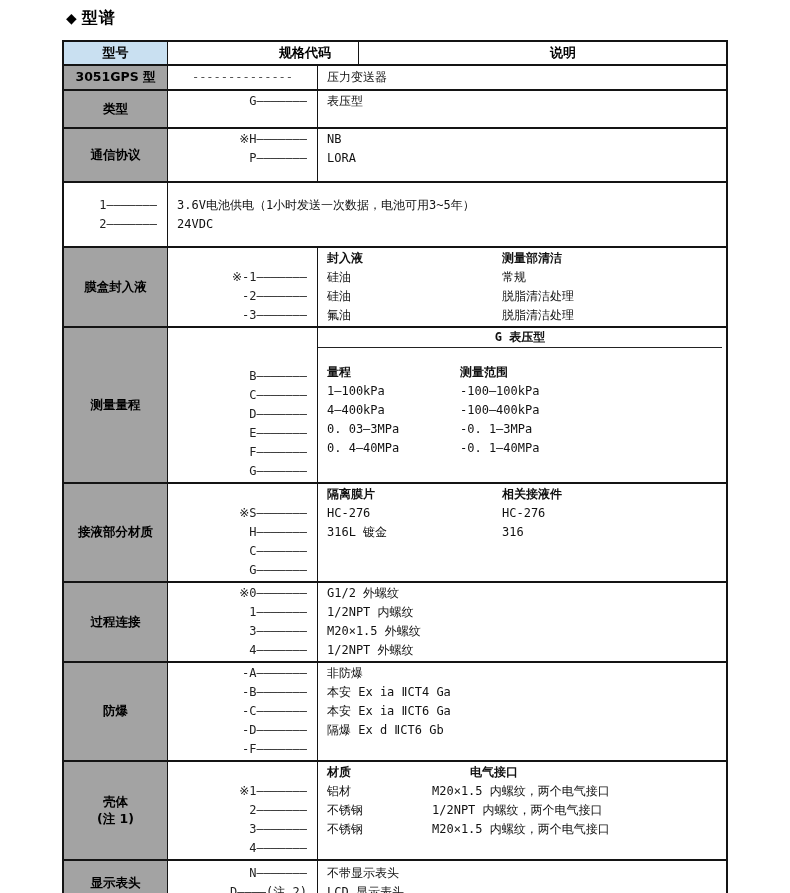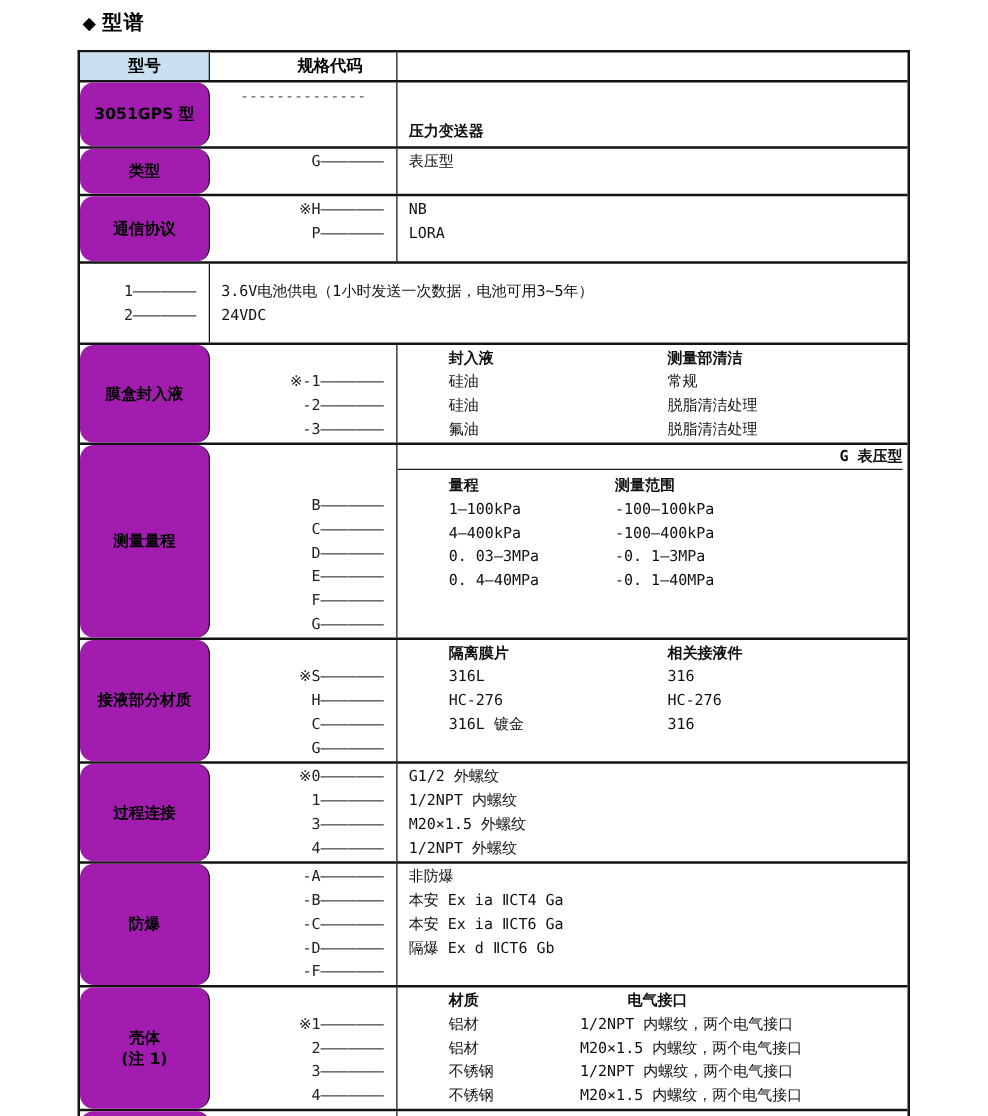--- a/index.html
+++ b/index.html
@@ -26,61 +26,61 @@
     background:#fff;
   }
   .sec{
     display:grid;
     grid-template-columns:104px 150px 1fr;
     border-bottom:2px solid #141414;
   }
   .sec:last-child{border-bottom:none;}
   .cell{box-sizing:border-box;}
   .cell.label{
-    background:#a21caf;
+    background:#a3a3a3;
     border-right:1.5px solid #141414;
     display:flex;flex-direction:column;align-items:center;justify-content:center;
     font-family:"DejaVu Sans",sans-serif;
     font-weight:bold;font-size:12.5px;color:#000;
-    text-align:center;padding:2px 2px;border-radius:11px;
+    text-align:center;padding:2px 2px;
   }
   .cell.codes{
     border-right:1.5px solid #141414;
     display:flex;flex-direction:column;justify-content:flex-start;
     text-align:right;padding:1px 10px 1px 2px;
     font-size:12px;color:#222;
   }
   .cell.desc{
     display:flex;flex-direction:column;justify-content:flex-start;
     padding:1px 4px 1px 0;
     font-size:12px;color:#111;
   }
   .line{height:19px;line-height:19px;white-space:nowrap;overflow:visible;}
   .desc-line{padding-left:9px;}
   .code-line{letter-spacing:0;}
-  .two-col .c1{display:inline-block;width:var(--c1w,140px);vertical-align:top;margin-left:32px;}
+  .two-col .c1{display:inline-block;width:var(--c1w,140px);vertical-align:top;}
   .two-col.hdr,.hdr .c1,.hdr .c2{font-weight:bold;}
   .center-hdr{
-    text-align:right;font-weight:bold;padding-left:0;
+    text-align:center;font-weight:bold;padding-left:0;
     border-bottom:1.5px solid #222;height:17.5px;line-height:17.5px;
-    margin-bottom:3px;
+    margin-bottom:15px;
   }
   
-  .sec.head{border-bottom:2.5px solid #141414;}
+  .sec.head{border-bottom:2.5px solid #141414;gap:41px;}
   .sec.head .cell{
     display:flex;align-items:center;justify-content:center;
     font-family:"DejaVu Sans",sans-serif;font-weight:bold;font-size:13px;color:#000;
     height:22px;text-align:center;padding:0;
   }
   .sec.head .h1{background:#c9e0f1;border-right:1.5px solid #141414;}
   .sec.head .h2{border-right:1.5px solid #141414;padding-left:43px;}
   
   .s-model .cell.codes{text-align:center;color:#555;letter-spacing:1px;padding-right:2px;}
   .s-model .line,{height:21px;line-height:21px;}
-  .s-model .cell.desc{font-weight:bold;margin-top:28px;}
+  .s-model .cell.desc{font-weight:normal;}
   .s-model .line{height:21px;line-height:21px;}
   
   .pb16 .cell.codes,.pb16 .cell.desc{padding-bottom:16px;}
   .pb14 .cell.codes,.pb14 .cell.desc{padding-bottom:13px;}
   .ptb14 .cell.codes,.ptb14 .cell.desc{padding-top:13px;padding-bottom:12px;}
   .ptb3 .cell.codes,.ptb3 .cell.desc{padding-top:3px;padding-bottom:3px;}
   .s-housing .hdr .c2{padding-left:38px;}
 </style>
 </head>
 <body>
@@ -89,20 +89,21 @@
 
   <div class="title">
     <span class="marker">◆</span><span>型谱</span>
   </div>
 
   <div class="spec-table">
 
     <div class="sec head">
       <div class="cell h1">型号</div>
       <div class="cell h2">规格代码</div>
+      <div class="cell h3">说明</div>
     </div>
 
     <div class="sec s-model">
       <div class="cell label">
           <span>3051GPS 型</span>
         </div>
       <div class="cell codes">
           <div class="line code-line">--------------</div>
         </div>
       <div class="cell desc">
@@ -195,21 +196,20 @@
         </div>
       <div class="cell codes">
           <div class="line code-line">&nbsp;</div>
           <div class="line code-line">※S———————</div>
           <div class="line code-line">H———————</div>
           <div class="line code-line">C———————</div>
           <div class="line code-line">G———————</div>
         </div>
       <div class="cell desc">
           <div class="line desc-line two-col hdr"><span class="c1">隔离膜片</span><span class="c2">相关接液件</span></div>
-          <div class="line desc-line two-col"><span class="c1">316L</span><span class="c2">316</span></div>
           <div class="line desc-line two-col"><span class="c1">HC-276</span><span class="c2">HC-276</span></div>
           <div class="line desc-line two-col"><span class="c1">316L 镀金</span><span class="c2">316</span></div>
         </div>
     </div>
 
     <div class="sec">
       <div class="cell label">
           <span>过程连接</span>
         </div>
       <div class="cell codes">
@@ -252,21 +252,20 @@
       </div>
       <div class="cell codes">
           <div class="line code-line">&nbsp;</div>
           <div class="line code-line">※1———————</div>
           <div class="line code-line">2———————</div>
           <div class="line code-line">3———————</div>
           <div class="line code-line">4———————</div>
         </div>
       <div class="cell desc">
           <div class="line desc-line two-col hdr"><span class="c1">材质</span><span class="c2">电气接口</span></div>
-          <div class="line desc-line two-col"><span class="c1">铝材</span><span class="c2">1/2NPT 内螺纹，两个电气接口</span></div>
           <div class="line desc-line two-col"><span class="c1">铝材</span><span class="c2">M20×1.5 内螺纹，两个电气接口</span></div>
           <div class="line desc-line two-col"><span class="c1">不锈钢</span><span class="c2">1/2NPT 内螺纹，两个电气接口</span></div>
           <div class="line desc-line two-col"><span class="c1">不锈钢</span><span class="c2">M20×1.5 内螺纹，两个电气接口</span></div>
         </div>
     </div>
 
     <div class="sec ptb3">
       <div class="cell label">
           <span>显示表头</span>
         </div>

